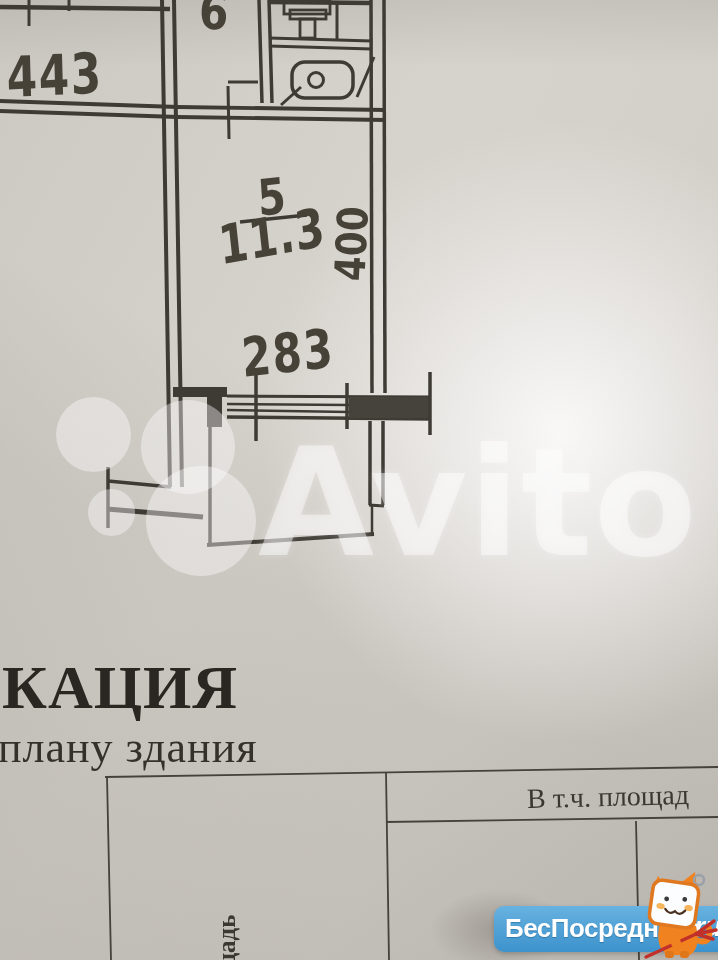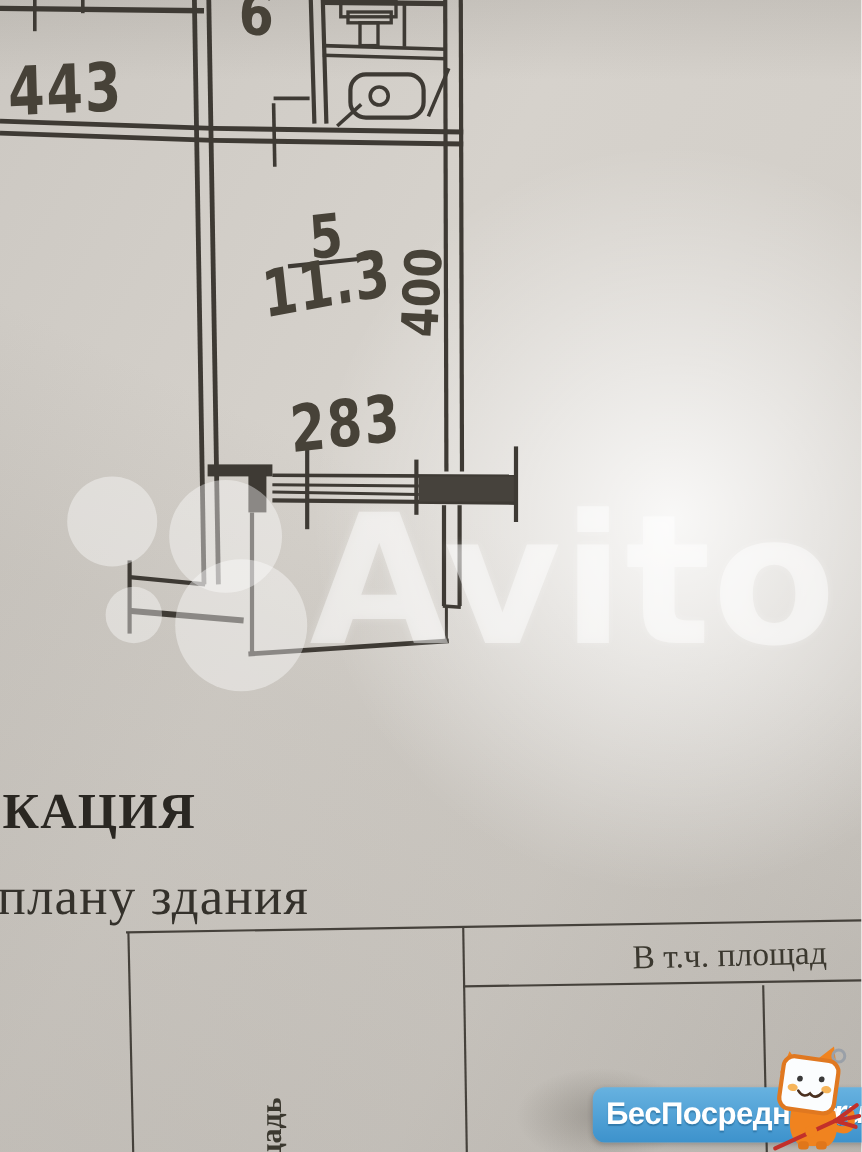--- a/index.html
+++ b/index.html
@@ -28,31 +28,31 @@
   }
   .l443{left:6px;top:50px;font-size:56px;letter-spacing:2px;transform:scale(0.78,1) rotate(-2deg);}
   .l6{left:200px;top:-14px;font-size:50px;transform:scale(0.85,1) rotate(3deg);}
   .l5{left:256px;top:174px;font-size:50px;transform:scale(0.8,1) rotate(-5deg);}
   .l113{left:216px;top:220px;font-size:54px;letter-spacing:1px;transform:scale(0.78,1) rotate(-8deg);}
   .l400{left:312px;top:226px;width:80px;font-size:42px;text-align:center;transform-origin:center;
         transform:rotate(-87deg) scale(0.85,1);}
   .l283{left:240px;top:332px;font-size:54px;letter-spacing:2px;transform:scale(0.78,1) rotate(-5deg);}
   
   .print{position:absolute;color:#2f2c26;white-space:nowrap;line-height:1;}
-  .title{left:2px;top:656px;font-size:42px;font-weight:bold;letter-spacing:1px;color:#2a2722;}
+  .title{left:2px;top:656px;font-size:62px;font-weight:bold;letter-spacing:1px;color:#2a2722;}
   .subtitle{left:-2px;top:726px;font-size:44px;letter-spacing:1px;color:#34312b;}
   .th-right{left:527px;top:783px;font-size:28px;color:#3b382f;transform:rotate(-1.5deg);}
   .th-vert{
     left:214px;top:974px;width:70px;font-size:25px;font-weight:600;color:#3b382f;
     transform-origin:0 0;transform:rotate(-90deg);
   }
   
   .wm-dot{position:absolute;border-radius:50%;background:rgba(255,255,255,0.40);}
   .wm-text{
-    position:absolute;left:258px;top:410px;font-family:"DejaVu Sans",sans-serif;
+    position:absolute;left:258px;top:428px;font-family:"DejaVu Sans",sans-serif;
     font-weight:bold;font-size:150px;line-height:1;color:rgba(255,255,255,0.45);
     text-shadow:0 0 8px rgba(255,255,255,0.25);letter-spacing:1px;
   }
   
   .badge{
     position:absolute;left:494px;top:906px;width:236px;height:46px;border-radius:10px;
     background:linear-gradient(#67b2e0, #3d92cc);
     box-shadow:0 2px 4px rgba(40,40,40,0.25);
   }
   .badge-text{

